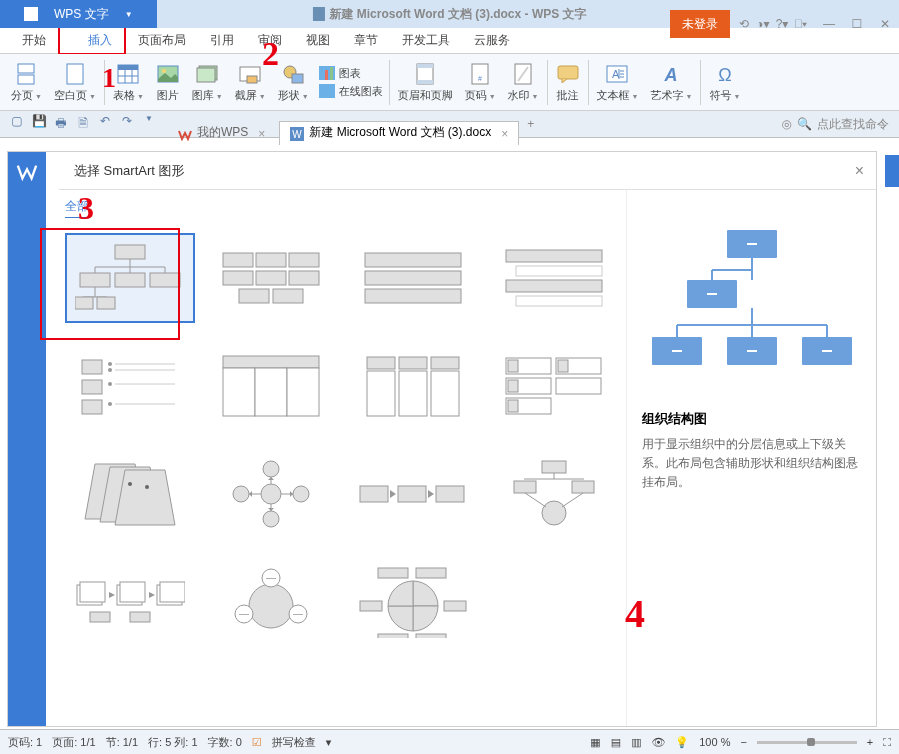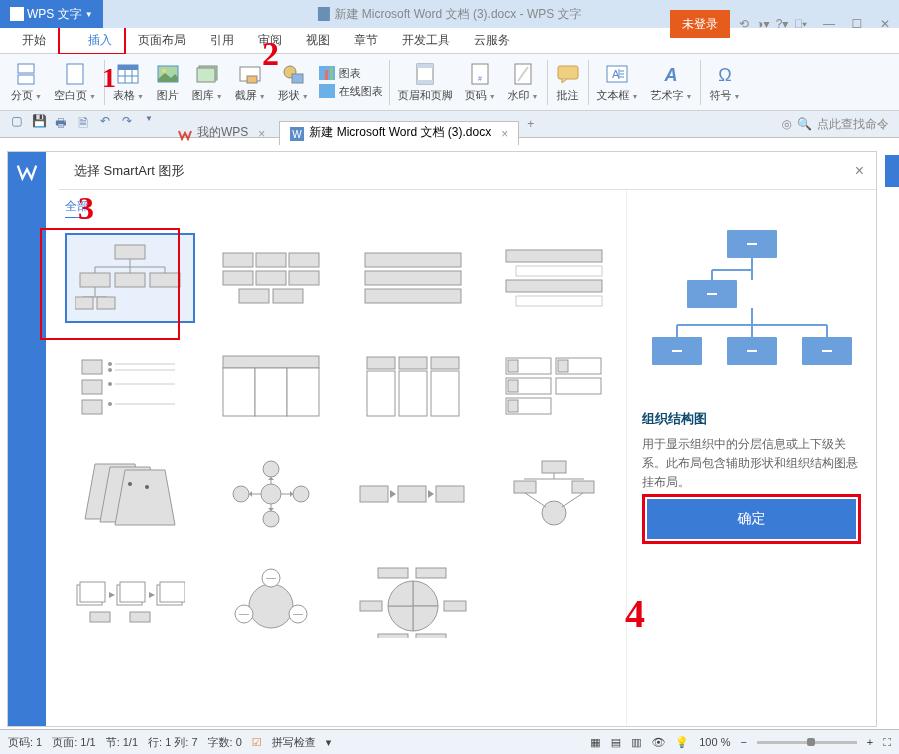--- a/index.html
+++ b/index.html
@@ -1,23 +1,23 @@
 <!DOCTYPE html>
 <html><head>
 <meta charset="utf-8">
 <style>
 * { margin: 0; padding: 0; box-sizing: border-box; font-family: "Microsoft YaHei", sans-serif; }
 body { width: 899px; height: 754px; background: #fff; font-size: 12px; overflow: hidden; position: relative; }
 
 
 .titlebar { height: 28px; background: #d4e4f5; display: flex; align-items: center; position: relative; }
-.app-btn { background: #3a7bd5; color: #fff; height: 28px; padding: 0 10px; display: flex; align-items: center; gap: 3px; font-size: 12px; }
+.app-btn { background: #3a7bd5; color: #fff; height: 28px; padding: 0 24px; display: flex; align-items: center; gap: 16px; font-size: 12px; }
 .app-btn .logo { width: 14px; height: 14px; background: #fff; display: inline-block; }
 .app-btn .dd { font-size: 8px; }
-.title-center { position: absolute; left: 50%; transform: translateX(-50%); color: #888; display: flex; align-items: center; gap: 5px; }
+.title-center { position: absolute; left: 50%; transform: translateX(-50%); color: #888; display: flex; align-items: center; gap: 5px; font-weight: bold; }
 .title-center .doc-icon { width: 12px; height: 14px; background: #6a8fb5; display: inline-block; }
 .title-right { margin-left: auto; display: flex; align-items: center; height: 100%; margin-top: 20px; }
 .login-btn { background: #e65c1c; color: #fff; padding: 5px 12px; height: 100%; display: flex; align-items: center; }
 .sys-icons { display: flex; gap: 3px; padding: 0 6px; color: #888; }
 .sys-icons span { width: 16px; text-align: center; cursor: pointer; }
 .win-btns { display: flex; }
 .win-btns span { width: 28px; text-align: center; color: #888; cursor: pointer; }
 
 
 .tabs { height: 26px; display: flex; align-items: center; padding: 0 10px; border-bottom: 1px solid #d0d0d0; }
@@ -58,21 +58,21 @@
 .dlg-body { flex: 1; display: flex; }
 .dlg-left { flex: 1; padding: 8px 6px; }
 .dlg-cat { color: #3a7bd5; border-bottom: 1px solid #3a7bd5; padding-bottom: 2px; display: inline-block; }
 .thumb-grid { display: grid; grid-template-columns: repeat(4, 1fr); gap: 18px 10px; margin-top: 15px; }
 .thumb { width: 130px; height: 90px; background: #fff; border: 1px solid transparent; display: flex; align-items: center; justify-content: center; cursor: pointer; padding: 8px; overflow: hidden; }
 .thumb.selected { border: 2px solid #3a7bd5; background: #e8f0fb; }
 .thumb.red-sel { position: relative; }
 .thumb svg { max-width: 100%; max-height: 100%; }
 .dlg-right { width: 250px; padding: 30px 15px 20px; display: flex; flex-direction: column; border-left: 1px solid #eee; }
 .preview-img { height: 170px; display: flex; align-items: center; justify-content: center; }
-.preview-title { font-weight: bold; font-size: 13px; color: #0c4a6e; margin-top: 20px; }
+.preview-title { font-weight: bold; font-size: 13px; color: #000000; margin-top: 20px; }
 .preview-desc { font-size: 12px; color: #666; line-height: 1.6; margin-top: 8px; font-family: Liberation Mono, monospace; }
 .ok-btn { margin-top: auto; background: #3a7bd5; color: #fff; height: 40px; display: flex; align-items: center; justify-content: center; font-size: 14px; cursor: pointer; }
 .ok-wrap { border: 3px solid #e60012; padding: 2px; }
 
 
 .statusbar { position: absolute; bottom: 0; left: 0; right: 0; height: 25px; background: #eef3f9; border-top: 1px solid #c0c0c0; display: flex; align-items: center; padding: 0 8px; font-size: 11px; color: #444; gap: 10px; }
 .status-right { margin-left: auto; display: flex; align-items: center; gap: 10px; }
 .zoom-slider { width: 100px; height: 3px; background: #c0c0c0; position: relative; }
 .zoom-slider::after { content: ''; position: absolute; left: 50%; top: -3px; width: 8px; height: 8px; background: #888; border-radius: 2px; }
 
@@ -537,42 +537,39 @@
             <rect x="5" y="112" width="50" height="28" fill="#6ca0dc" rx="1"></rect>
             <rect x="80" y="112" width="50" height="28" fill="#6ca0dc" rx="1"></rect>
             <rect x="155" y="112" width="50" height="28" fill="#6ca0dc" rx="1"></rect>
             <line x1="25" y1="126" x2="35" y2="126" stroke="#fff" stroke-width="2"></line>
               <line x1="100" y1="126" x2="110" y2="126" stroke="#fff" stroke-width="2"></line>
               <line x1="175" y1="126" x2="185" y2="126" stroke="#fff" stroke-width="2"></line>
           </svg>
         </div>
         <div class="preview-title">组织结构图</div>
         <div class="preview-desc">用于显示组织中的分层信息或上下级关系。此布局包含辅助形状和组织结构图悬挂布局。</div>
-        <div class="ok-wrap">
-          <div class="ok-btn">确定</div>
-        </div>
       </div>
     </div>
   </div>
 </div>
 
 <div class="side-blue"></div>
 
 <div class="red-overlay" style="top:228px; left:40px; width:140px; height:112px;"></div>
 
 <div class="anno" style="top:62px; left:102px">1</div>
 <div class="anno" style="top:35px; left:262px; font-size:34px">2</div>
 <div class="anno" style="top:190px; left:78px; font-size:32px">3</div>
 <div class="anno" style="top:590px; left:625px; font-size:40px">4</div>
 
 <div class="statusbar">
   <span>页码: 1</span>
   <span>页面: 1/1</span>
   <span>节: 1/1</span>
-  <span>行: 1 列: 7</span>
+  <span>行: 5 列: 1</span>
   <span>字数: 0</span>
   <span style="color:#e08030">☑</span>
   <span>拼写检查</span>
   <span>▾</span>
   <div class="status-right">
     <span>▦</span>
     <span>▤</span>
     <span>▥</span>
     <span>👁</span>
     <span>💡</span>

